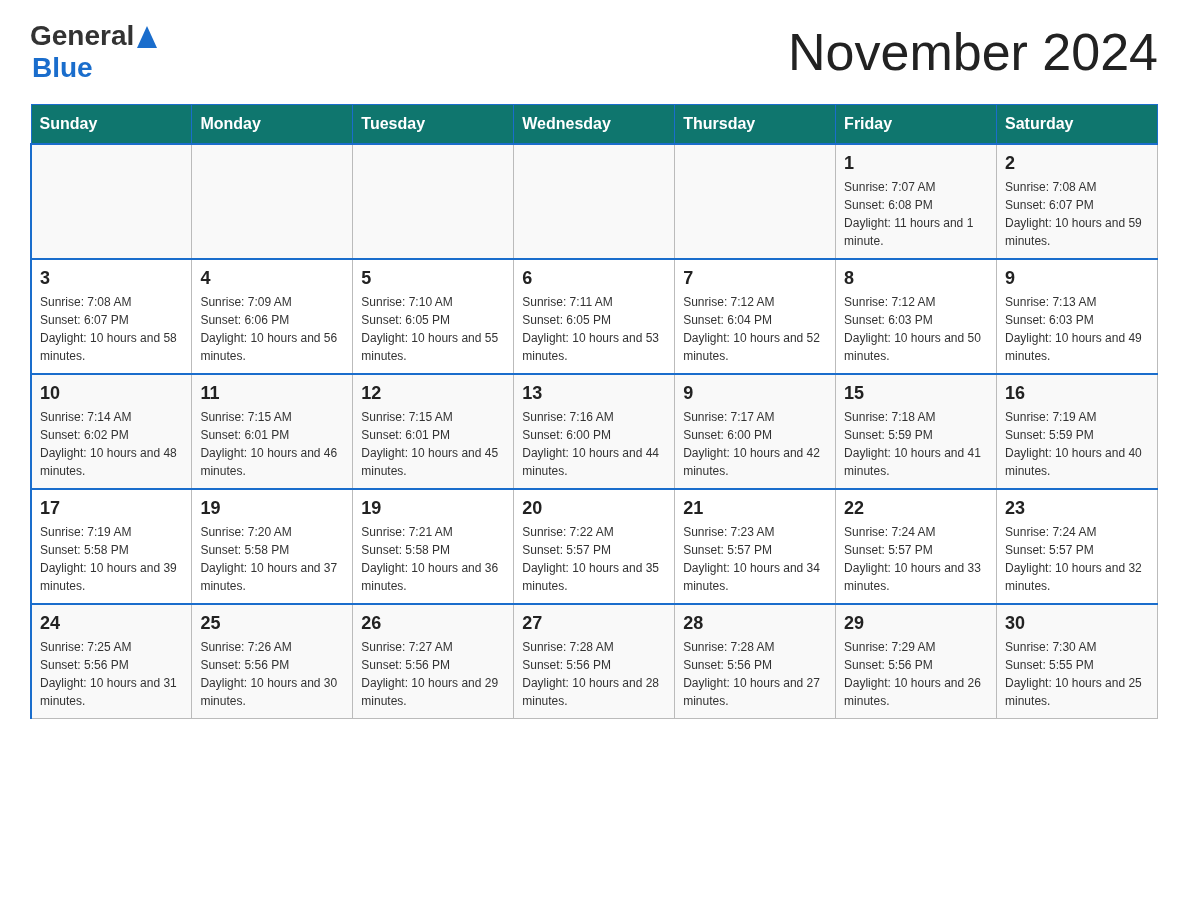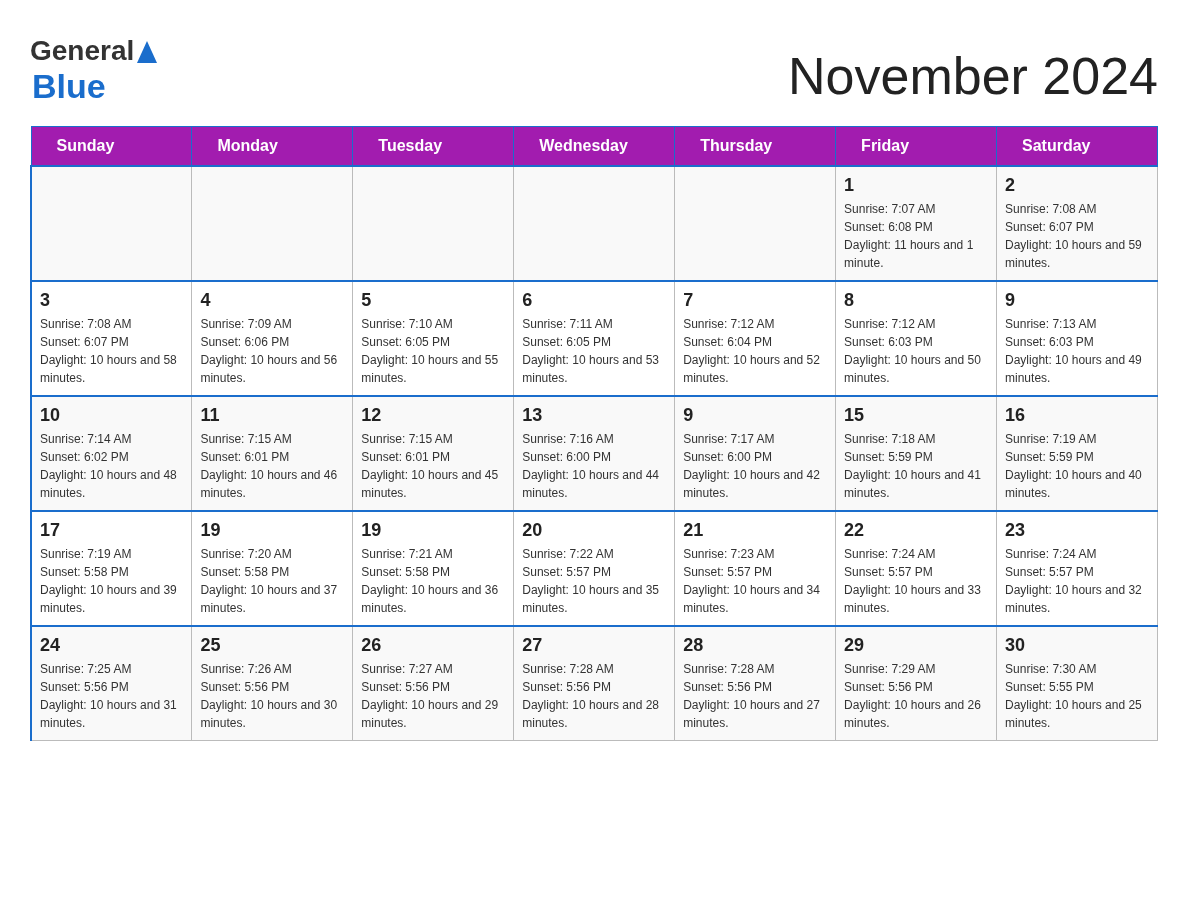--- a/index.html
+++ b/index.html
@@ -6,44 +6,43 @@
     body {
       font-family: Arial, sans-serif;
       background: #fff;
       width: 1188px;
       min-height: 918px;
       padding: 20px 30px;
     }
     .header {
       display: flex;
       justify-content: space-between;
-      align-items: flex-end;
+      align-items: center;
       margin-bottom: 20px;
-      margin-top: 15px;
     }
     .logo {
       display: flex;
       align-items: center;
     }
     .logo-text-general {
       font-size: 28px;
       font-weight: bold;
       color: #333;
     }
     .logo-wrapper {
       display: flex;
       flex-direction: column;
     }
     .logo-line1 {
       display: flex;
       align-items: center;
     }
     .logo-line2 {
       color: #1a6dcc;
-      font-size: 34px;
+      font-size: 28px;
       font-weight: bold;
       margin-left: 2px;
     }
     .title-area {
       text-align: right;
     }
     .month-title {
       font-size: 52px;
       font-weight: 300;
       color: #222;
@@ -52,23 +51,23 @@
       font-size: 22px;
       color: #555;
       font-weight: normal;
     }
     .calendar {
       width: 100%;
       border-collapse: collapse;
       border: 1px solid #aaa;
     }
     .calendar th {
-      background-color: #a21caf;
+      background-color: #0f766e;
       color: white;
-      padding: 10px 25px;
+      padding: 10px 8px;
       text-align: left;
       font-size: 16px;
       font-weight: bold;
       border: 1px solid #1a6dcc;
     }
     .calendar td {
       vertical-align: top;
       padding: 8px;
       border: 1px solid #bbb;
       width: 14.285%;

